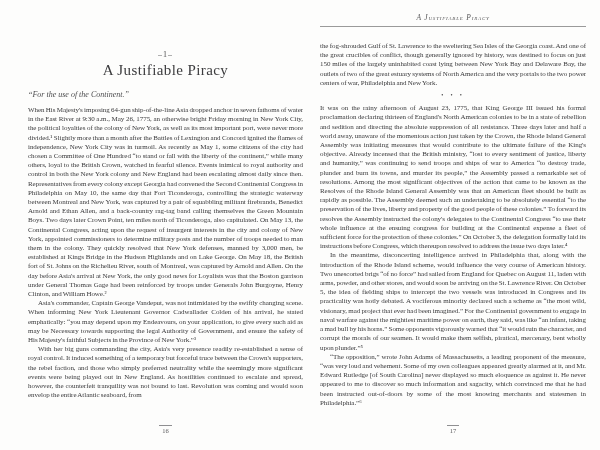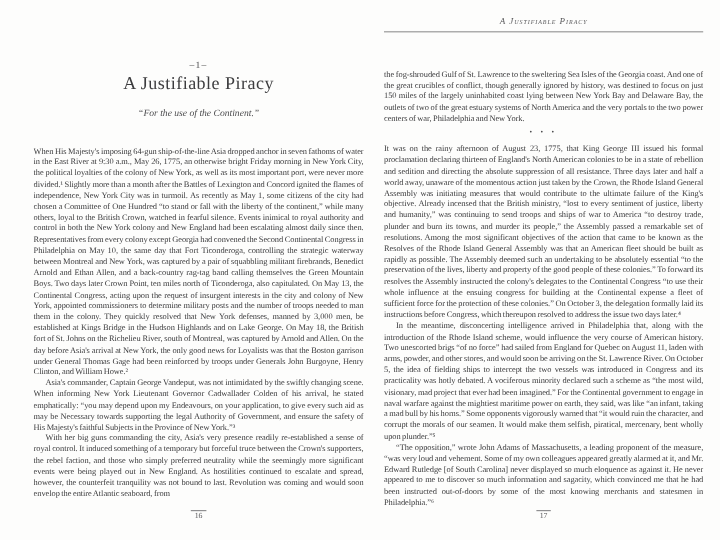--- a/index.html
+++ b/index.html
@@ -19,32 +19,31 @@
     position: absolute; top: 50px; left: 0; right: 0;
     text-align: center; font-size: 8px; letter-spacing: 1px; color: #4b4b4d;
   }
   .chap-title {
     position: absolute; top: 62px; left: 0; right: 0; margin: 0;
     text-align: center; font-size: 15px; font-weight: normal;
     letter-spacing: 0.4px; color: #3c3c3e;
   }
   .epigraph {
     position: absolute; top: 90px; left: 0; right: 0;
-    text-align: center; font-style: italic; font-size: 8px; color: #4b4b4d;
+    font-style: italic; font-size: 8px; color: #4b4b4d;
   }
 
   .body-text {
     position: absolute; left: 0; right: 0;
     text-align: justify;
     font-size: 7px; line-height: 9.2px;
     letter-spacing: -0.05px; word-spacing: -0.4px;
     color: #39393b;
     overflow: hidden;
     hyphens: none;
-    margin-top: 16px;
   }
   .page-left  .body-text { top: 106px; height: 306px; }
   .page-right .body-text { top: 42px;  height: 374px; }
   .para { margin: 0; }
   .para.indent { text-indent: 10px; }
 
   .running-header {
     position: absolute; top: 13px; left: 0; right: 0;
     text-align: center; font-style: italic; font-variant: small-caps;
     font-size: 7.5px; letter-spacing: 0.8px; color: #58585a;

